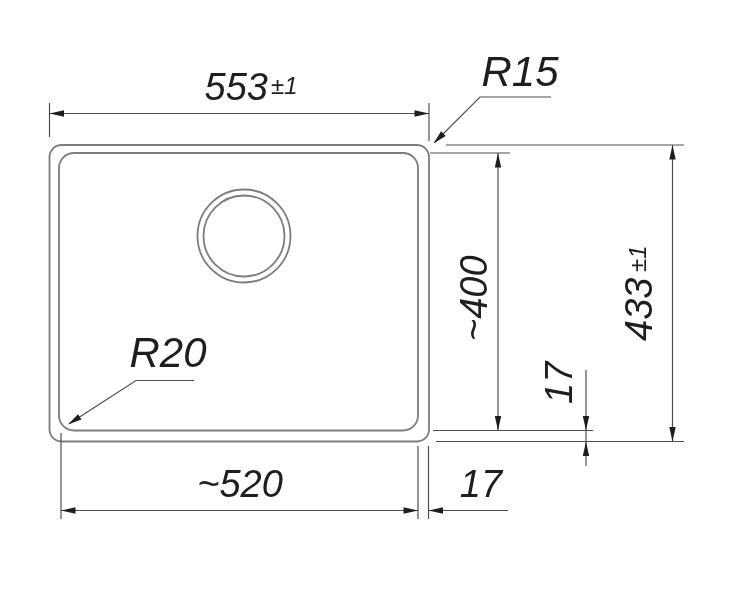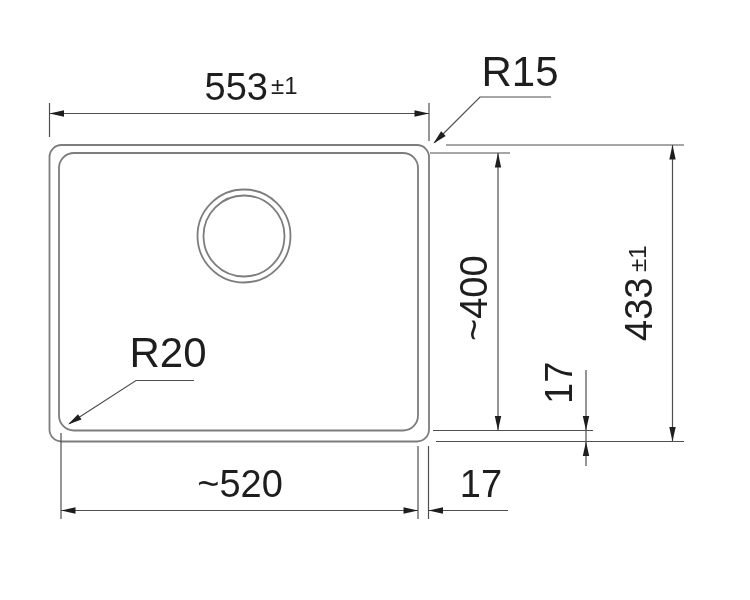--- a/index.html
+++ b/index.html
@@ -2,21 +2,21 @@
 <html style="--background: #ffffff; --outline: #7d7d7d; --dimension: #4f4f4f; --text: #1e1e1e;"><head>
 <meta charset="utf-8">
 <style>
   :root{
     --background:#ffffff;
     --outline:#7d7d7d;
     --dimension:#4f4f4f;
     --text:#1e1e1e;
   }
   html,body{margin:0;padding:0;background:var(--background);}
-  .stage{width:750px;height:600px;position:relative;background:var(--background);overflow:hidden;}
+  .stage{width:750px;height:600px;position:relative;background:var(--background);overflow:hidden;font-style:italic;}
   svg{display:block;}
   .outline-stroke{stroke:var(--outline);stroke-width:1.8;fill:none;stroke-linecap:round;}
   .dim-stroke{stroke:var(--dimension);stroke-width:1.2;fill:none;stroke-linecap:butt;}
   .leader-stroke{stroke:var(--dimension);stroke-width:1.2;fill:none;stroke-linejoin:miter;}
   .arrow{fill:var(--text);stroke:none;}
   .dim-text{fill:var(--text);font-family:"Liberation Sans",sans-serif;font-size:38px;}
   .dim-text-small{fill:var(--text);font-family:"Liberation Sans",sans-serif;font-size:24px;}
   .label-text{fill:var(--text);font-family:"Liberation Sans",sans-serif;font-size:42px;}
 </style>
 </head>

